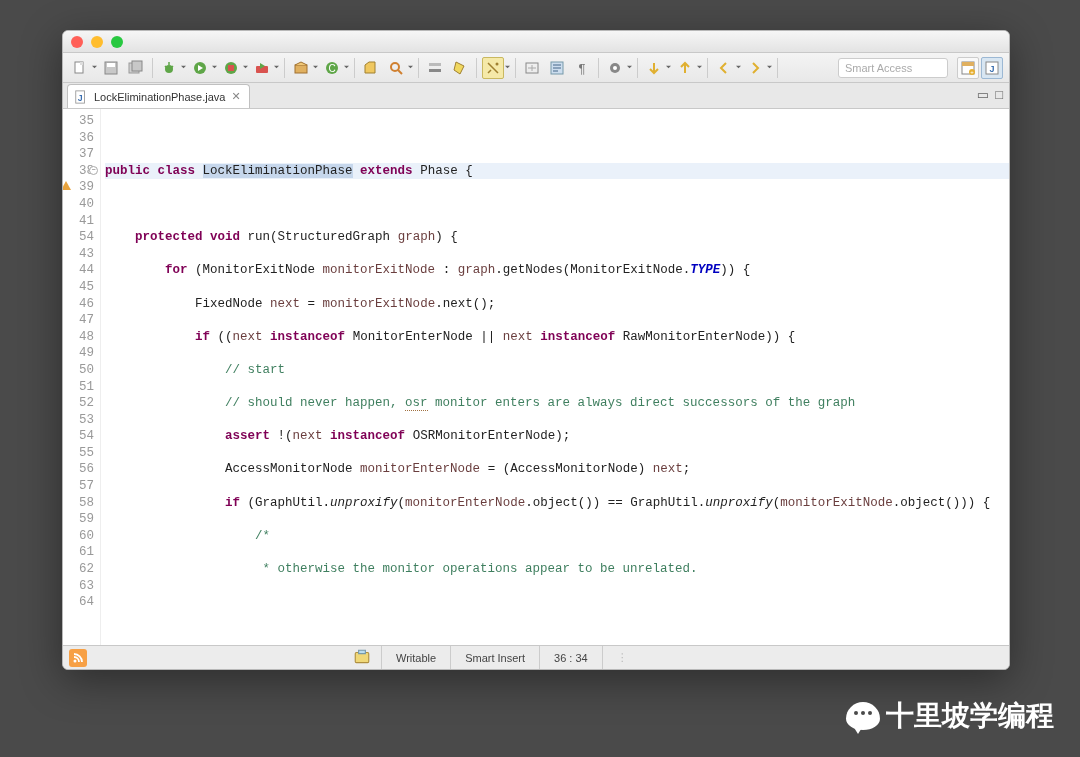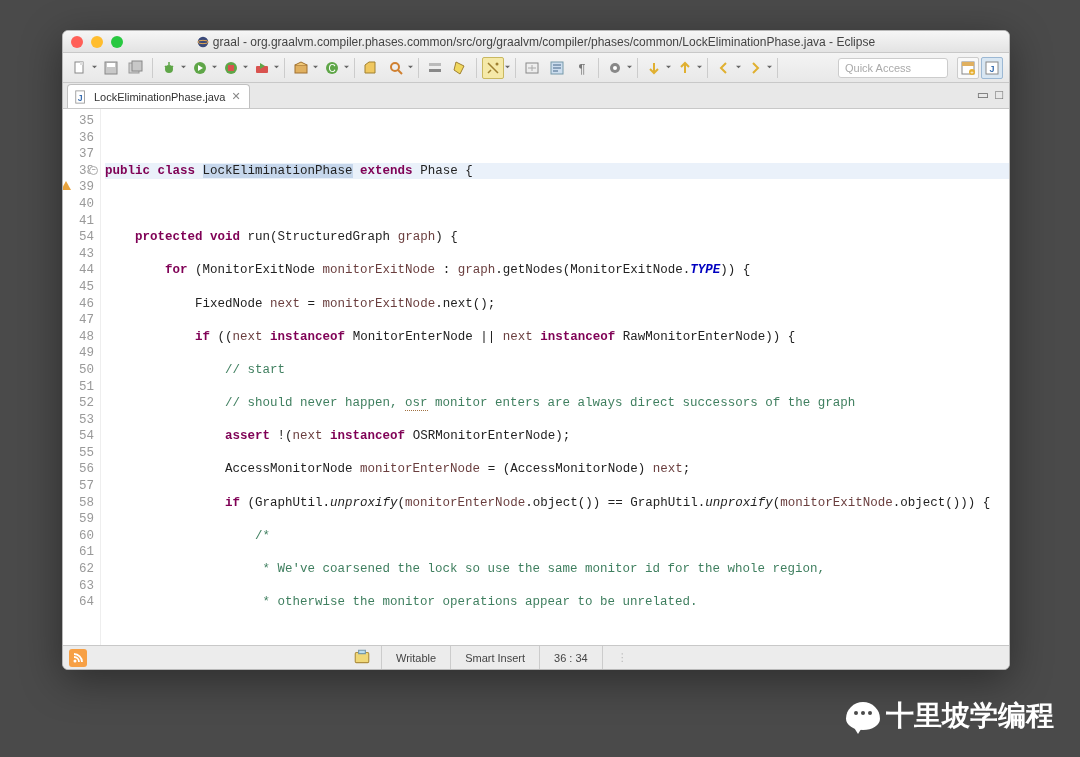--- a/index.html
+++ b/index.html
@@ -175,26 +175,20 @@
 <body>
 
 <div class="window">
 
   <div class="titlebar">
     <div class="traffic">
       <span class="tc-close"></span>
       <span class="tc-min"></span>
       <span class="tc-max"></span>
     </div>
-    <div class="title-text">
-      <svg class="title-icon" viewBox="0 0 16 16">
-          <circle cx="8" cy="8" r="7" fill="#3b4a7a"></circle>
-          <ellipse cx="8" cy="8" rx="7" ry="2.2" fill="none" stroke="#f0b050" stroke-width="1.2"></ellipse>
-        </svg><span>graal - org.graalvm.compiler.phases.common/src/org/graalvm/compiler/phases/common/LockEliminationPhase.java - Eclipse</span>
-    </div>
   </div>
 
   <div class="toolbar">
     <span class="tb-btn">
         <svg viewBox="0 0 16 16">
           <rect x="3" y="2" width="8" height="11" fill="#fff" stroke="#888"></rect>
           <rect x="8" y="2" width="3" height="3" fill="#ddd"></rect>
         </svg>
       </span>
     <svg class="tb-dd" viewBox="0 0 6 6">
@@ -362,21 +356,21 @@
     <span class="tb-btn">
         <svg viewBox="0 0 16 16">
           <path d="M6 3l5 5-5 5" fill="none" stroke="#e0b030" stroke-width="2"></path>
         </svg>
       </span>
     <svg class="tb-dd" viewBox="0 0 6 6">
         <path d="M0 1l3 3 3-3" fill="#666"></path>
       </svg>
     <span class="tb-sep"></span>
 
-    <div class="quick-access">Quick Access</div>
+    <div class="quick-access">Smart Access</div>
     <div class="persp">
       <span class="tb-btn">
           <svg viewBox="0 0 16 16">
             <rect x="2" y="2" width="12" height="12" fill="#fff" stroke="#888"></rect>
             <rect x="2" y="2" width="12" height="4" fill="#e0b060"></rect>
             <circle cx="12" cy="12" r="3" fill="#e8b030"></circle>
             <text x="12" y="14" text-anchor="middle" font-size="6" fill="#fff">+</text>
           </svg>
         </span>
       <span class="tb-btn active">
@@ -443,21 +437,20 @@
 <div class="line">    <span class="kw">protected</span> <span class="kw">void</span> <span>run(StructuredGraph</span> <span class="param">graph</span><span>) {</span></div>
 <div class="line">        <span class="kw">for</span> <span>(MonitorExitNode</span> <span class="param">monitorExitNode</span> <span>:</span> <span class="param">graph</span><span>.getNodes(MonitorExitNode.</span><span class="const">TYPE</span><span>)) {</span></div>
 <div class="line">            <span>FixedNode</span> <span class="param">next</span> <span>=</span> <span class="param">monitorExitNode</span><span>.next();</span></div>
 <div class="line">            <span class="kw">if</span> <span>((</span><span class="param">next</span> <span class="kw">instanceof</span> <span>MonitorEnterNode ||</span> <span class="param">next</span> <span class="kw">instanceof</span> <span>RawMonitorEnterNode)) {</span></div>
 <div class="line">                <span class="cmt">// start</span></div>
 <div class="line">                <span class="cmt"><span>// should never happen, </span><span class="squig">osr</span><span> monitor enters are always direct successors of the graph</span></span></div>
 <div class="line">                <span class="kw">assert</span> <span>!(</span><span class="param">next</span> <span class="kw">instanceof</span> <span>OSRMonitorEnterNode);</span></div>
 <div class="line">                <span>AccessMonitorNode</span> <span class="param">monitorEnterNode</span> <span>= (AccessMonitorNode)</span> <span class="param">next</span><span>;</span></div>
 <div class="line">                <span class="kw">if</span> <span>(GraphUtil.</span><span class="smeth">unproxify</span><span>(</span><span class="param">monitorEnterNode</span><span>.object()) == GraphUtil.</span><span class="smeth">unproxify</span><span>(</span><span class="param">monitorExitNode</span><span>.object())) {</span></div>
 <div class="line">                    <span class="cmt">/*</span></div>
-<div class="line">                    <span class="cmt"> * We've coarsened the lock so use the same monitor id for the whole region,</span></div>
 <div class="line">                    <span class="cmt"> * otherwise the monitor operations appear to be unrelated.</span></div>
 
 
 
 
 
 
 
 
 

